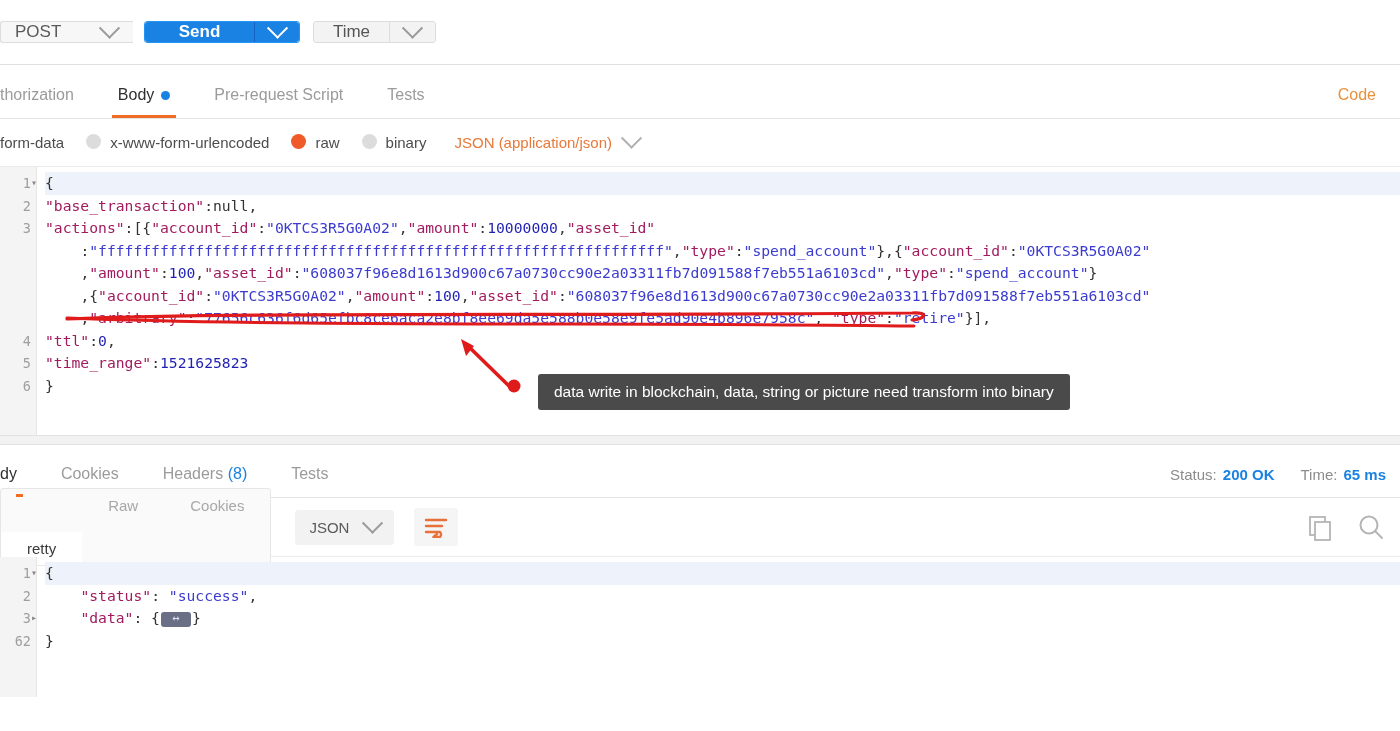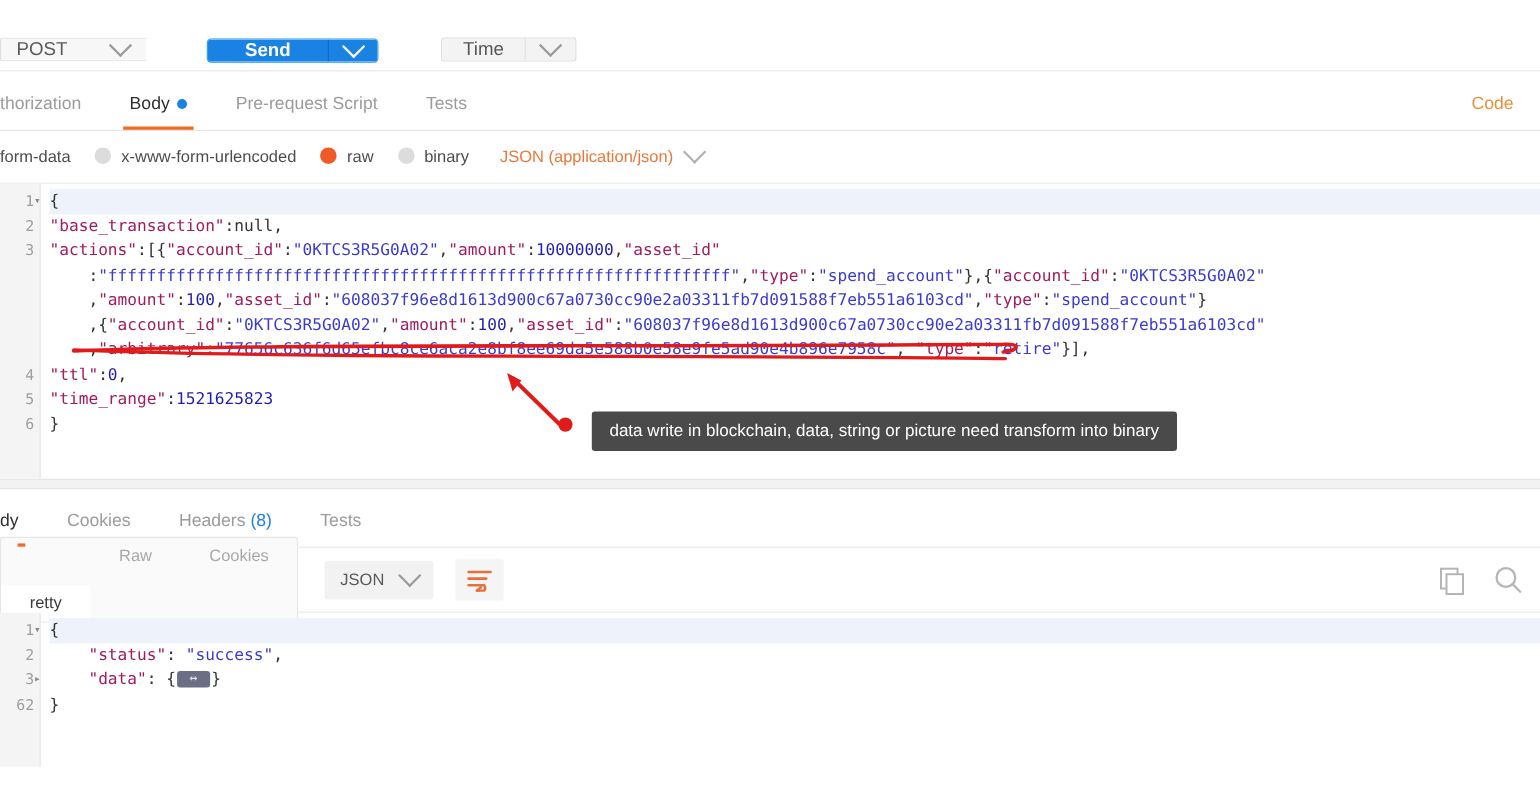--- a/index.html
+++ b/index.html
@@ -14,27 +14,26 @@
     font-family: "Liberation Sans", sans-serif;
     font-size: 15px;
     color: #3a3a3a;
     overflow: hidden;
     position: relative;
   }
 
   
   .url-row {
     display: flex;
-    align-items: flex-end;
+    align-items: center;
     height: 65px;
     border-bottom: 1px solid #e0e0e0;
     background: #fff;
     box-sizing: border-box;
     padding: 8px 12px 8px 0;
-    gap: 44px;
   }
   .method-box {
     width: 133px;
     display: flex;
     align-items: center;
     justify-content: space-between;
     padding: 0 16px 0 14px;
     border: 1px solid #dcdcdc;
     border-right: none;
     border-radius: 3px 0 0 3px;
@@ -474,20 +473,30 @@
   </div>
 </div>
 
 <div class="resp-divider"></div>
 
 <div class="resp-tabs" id="resp-tabs">
   <div class="tab active first"><span>dy</span></div>
     <div class="tab"><span>Cookies</span></div>
     <div class="tab"><span>Headers</span><span class="count"> (8)</span></div>
     <div class="tab"><span>Tests</span></div>
+    <div class="resp-status">
+    <div class="grp" style="margin-left:0">
+      <span>Status:</span>
+      <span class="val">200 OK</span>
+    </div>
+    <div class="grp">
+      <span>Time:</span>
+      <span class="val">65 ms</span>
+    </div>
+  </div>
 </div>
 
 <div class="resp-toolbar">
   <div class="seg" id="viewmodes">
       <div class="si active">retty</div>
       <div class="si">Raw</div>
       <div class="si">Cookies</div>
     </div>
   <div class="fmt-select">
     <span>JSON</span>

